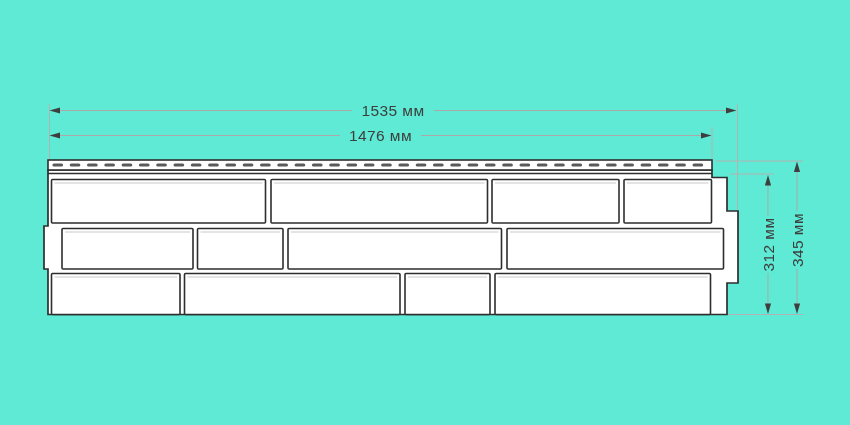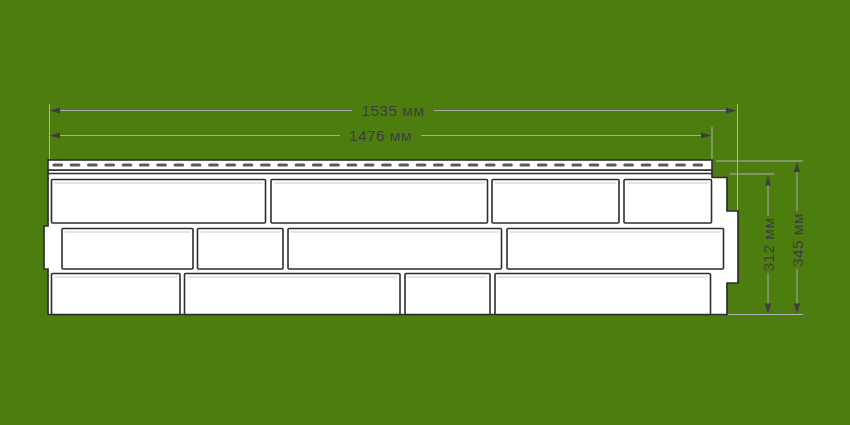--- a/index.html
+++ b/index.html
@@ -1,20 +1,20 @@
 <!DOCTYPE html>
 <html><head>
 <meta charset="utf-8">
 <style>
   html, body { margin: 0; padding: 0; background: #ffffff; }
   .canvas {
     position: relative;
     width: 850px;
     height: 425px;
-    background: #4d7c0f;
+    background: #5eead4;
     overflow: hidden;
     font-family: "Liberation Sans", sans-serif;
   }
   svg { display: block; }
   .ext   { stroke: #b2b2b2; stroke-width: 1; fill: none; }
   .dim   { stroke: #a9a9a9; stroke-width: 1; fill: none; }
   .arrow { fill: #3e3e3e; stroke: none; }
   .outline {
     fill: #ffffff;
     stroke: #2e2e2e;

